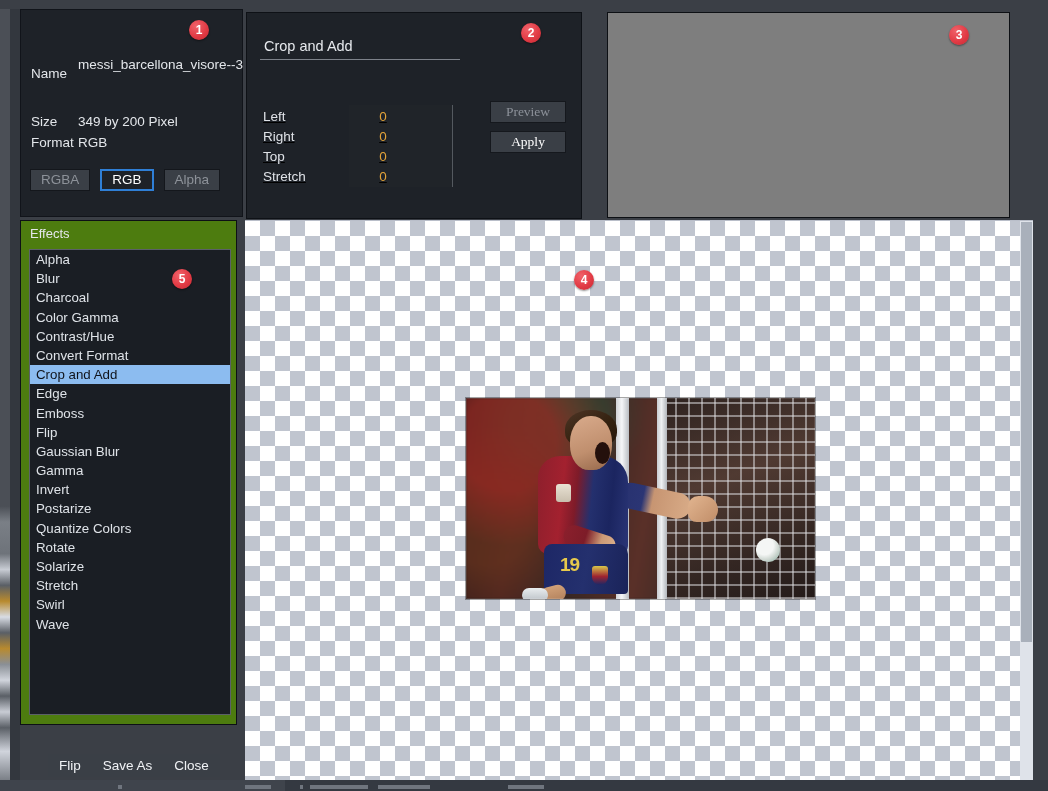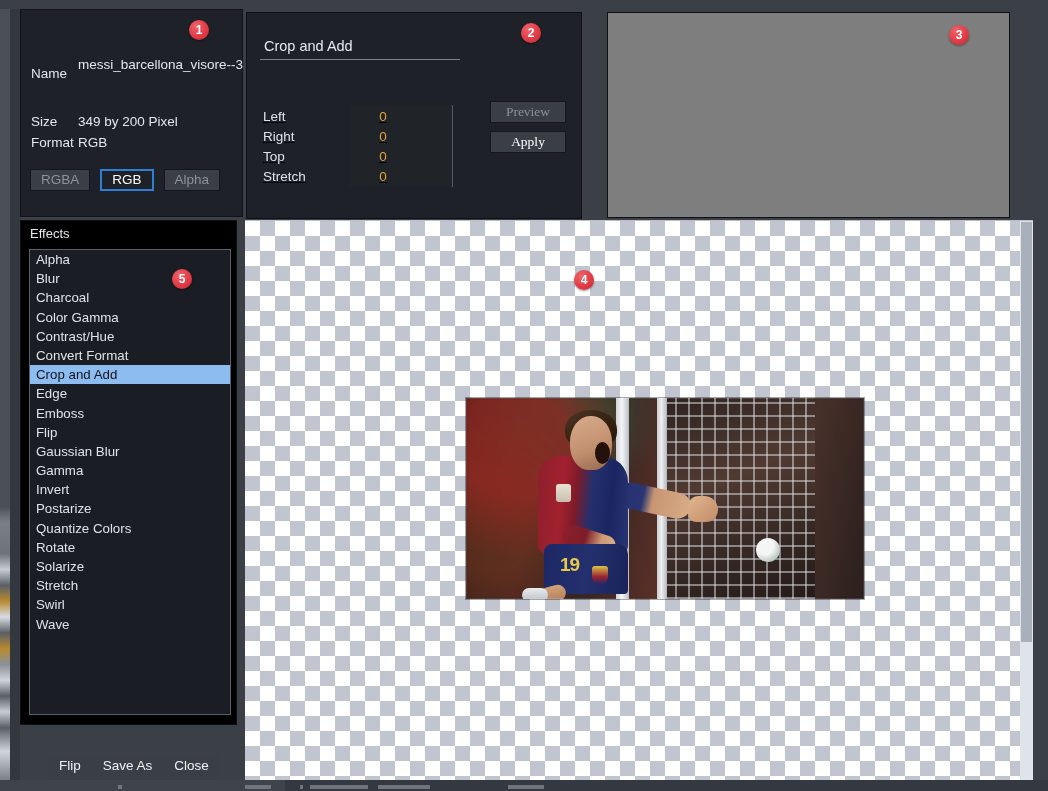--- a/index.html
+++ b/index.html
@@ -116,21 +116,21 @@
 
   
   .panel-preview {
     position: absolute; left: 607px; top: 12px; width: 403px; height: 206px;
     background: #7e7e7e; border: 1px solid #0d1014;
   }
 
   
   .panel-effects {
     position: absolute; left: 20px; top: 220px; width: 217px; height: 505px;
-    background: #000000; border: 1px solid #0d1015;
+    background: #4d7c0f; border: 1px solid #0d1015;
   }
   .effects-title {
     position: absolute; left: 9px; top: 5px; font-size: 13px; color: #e4e7eb;
   }
   .effects-list {
     position: absolute; left: 8px; top: 28px; width: 202px; height: 466px;
     background: #1a1e24; border: 1px solid #5b6068; overflow: hidden;
   }
   .eff-item {
     height: 19.2px; line-height: 19.2px; padding-left: 6px;
@@ -165,21 +165,21 @@
     position: absolute; right: 0; top: 0; width: 13px; height: 560px;
     background: #dfe3ea;
   }
   .canvas-scroll-v .thumb {
     position: absolute; left: 1px; top: 1px; width: 11px; height: 420px;
     background: #a9b0bb;
   }
 
   
   .photo {
-    position: absolute; left: 221px; top: 177px; width: 398px; height: 201px;
+    position: absolute; left: 221px; top: 177px; width: 349px; height: 201px;
     overflow: hidden; background: #1b1213;
     box-shadow: 0 0 0 1px rgba(0,0,0,0.35);
   }
   .ph-bg {
     position: absolute; inset: 0;
     background:
       radial-gradient(circle at 12% 22%, rgba(150,40,35,0.75) 0 14%, transparent 30%),
       radial-gradient(circle at 6% 62%, rgba(110,55,30,0.6) 0 12%, transparent 28%),
       radial-gradient(circle at 22% 14%, rgba(40,90,50,0.55) 0 10%, transparent 24%),
       radial-gradient(circle at 33% 8%, rgba(60,70,55,0.5) 0 9%, transparent 22%),

